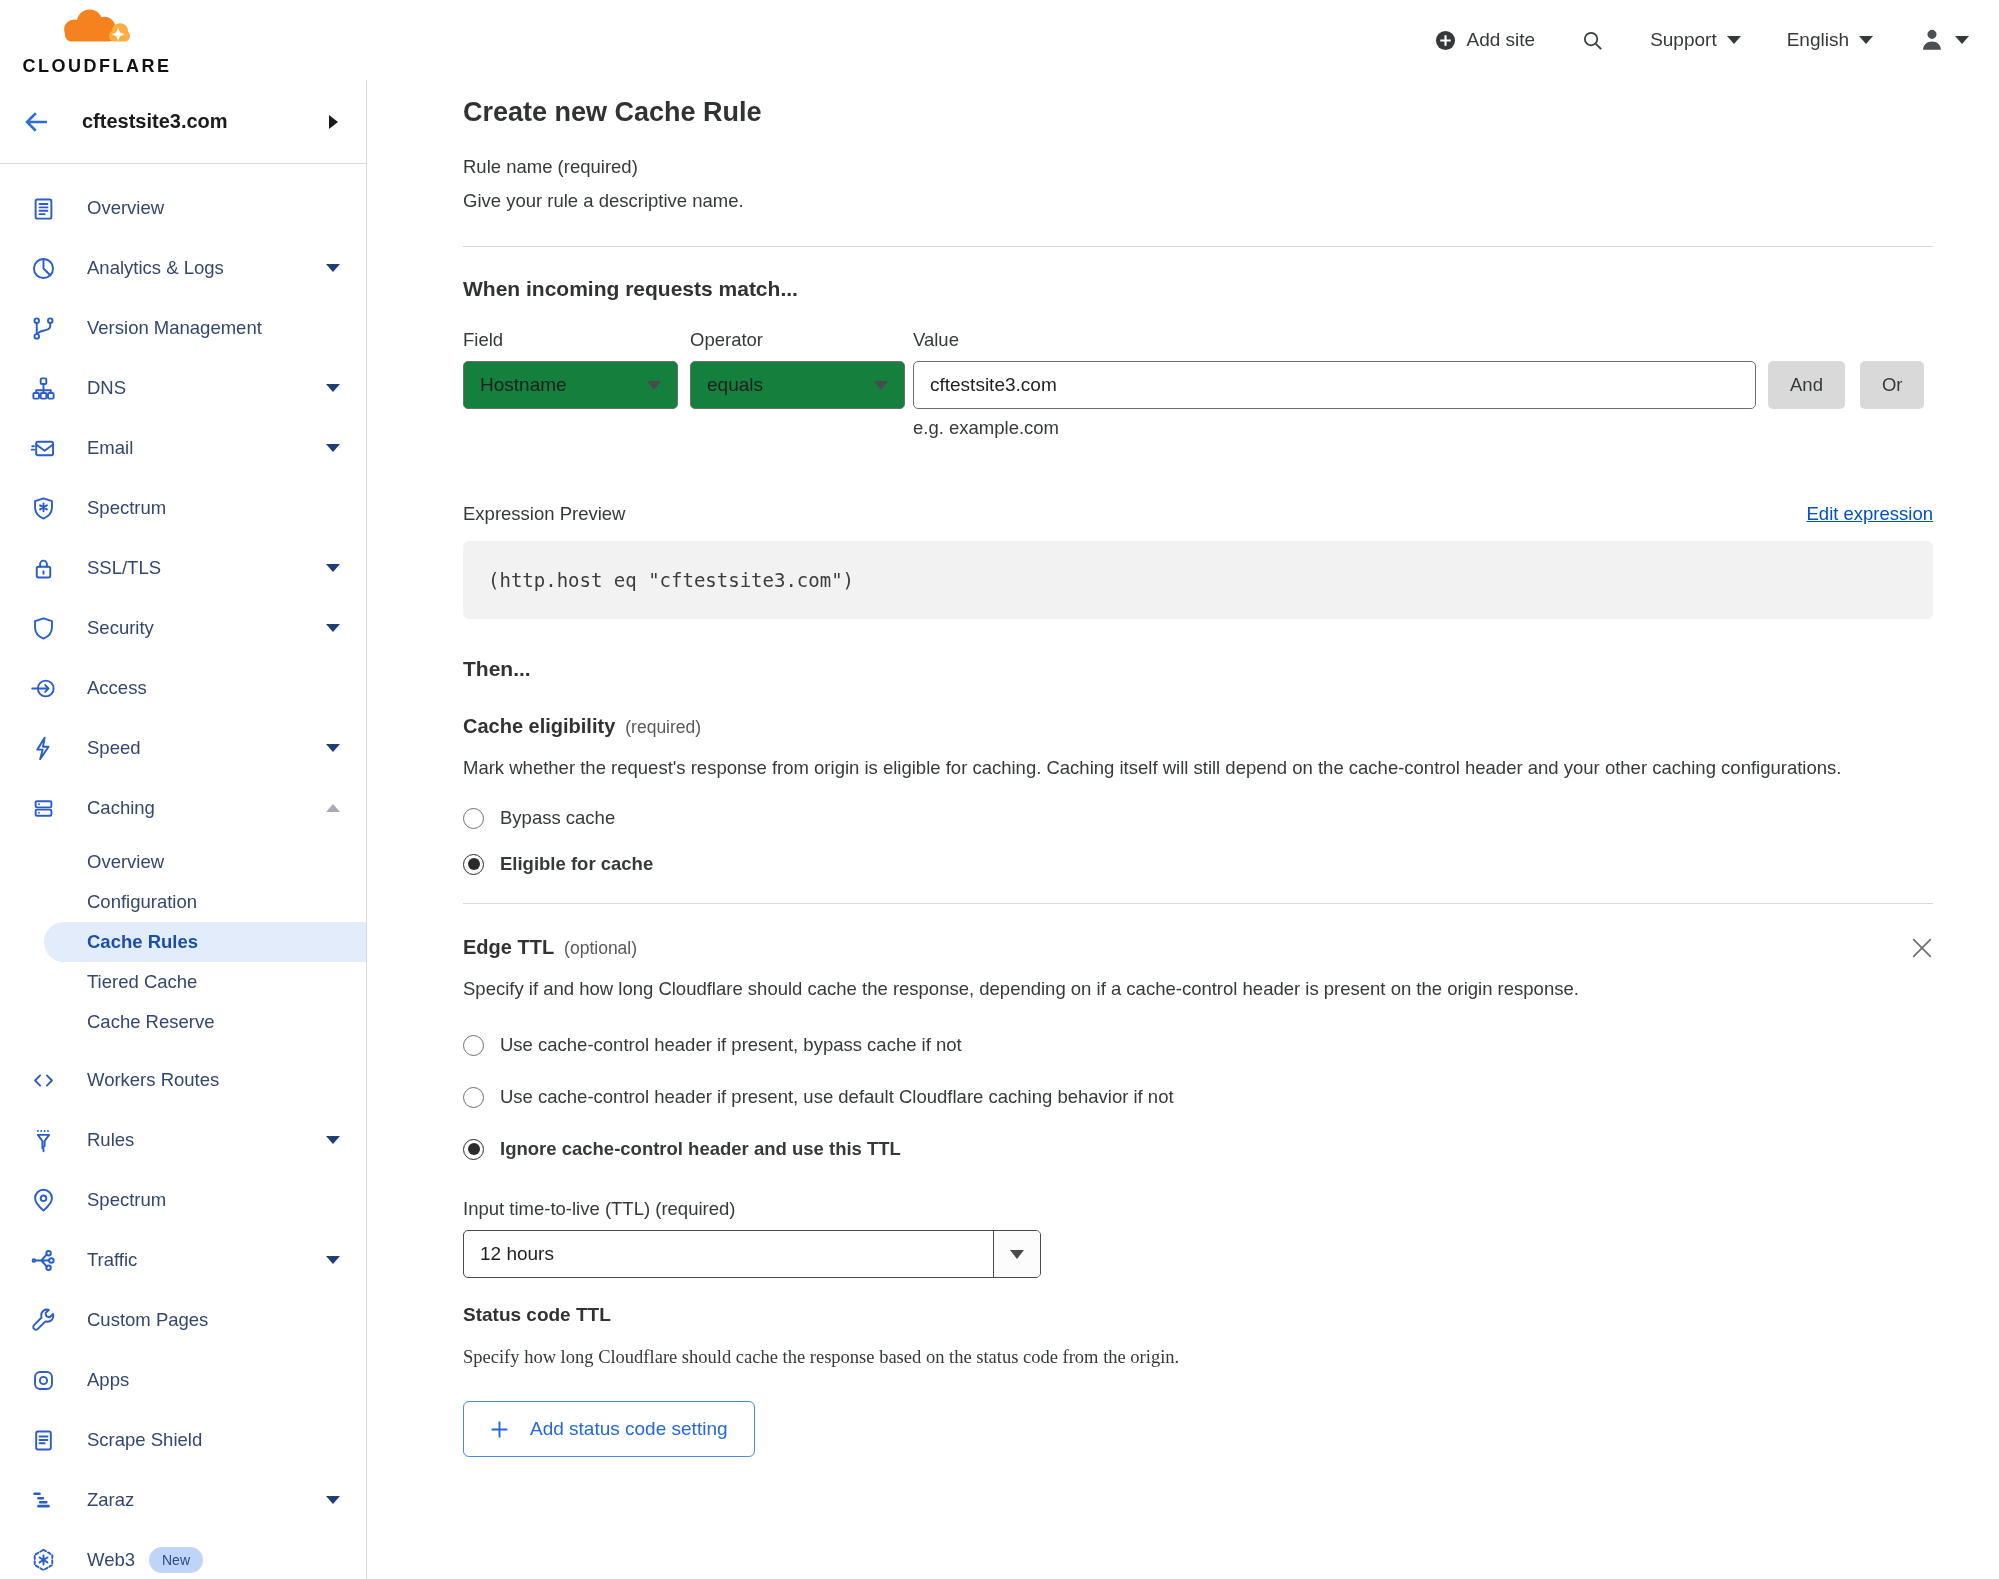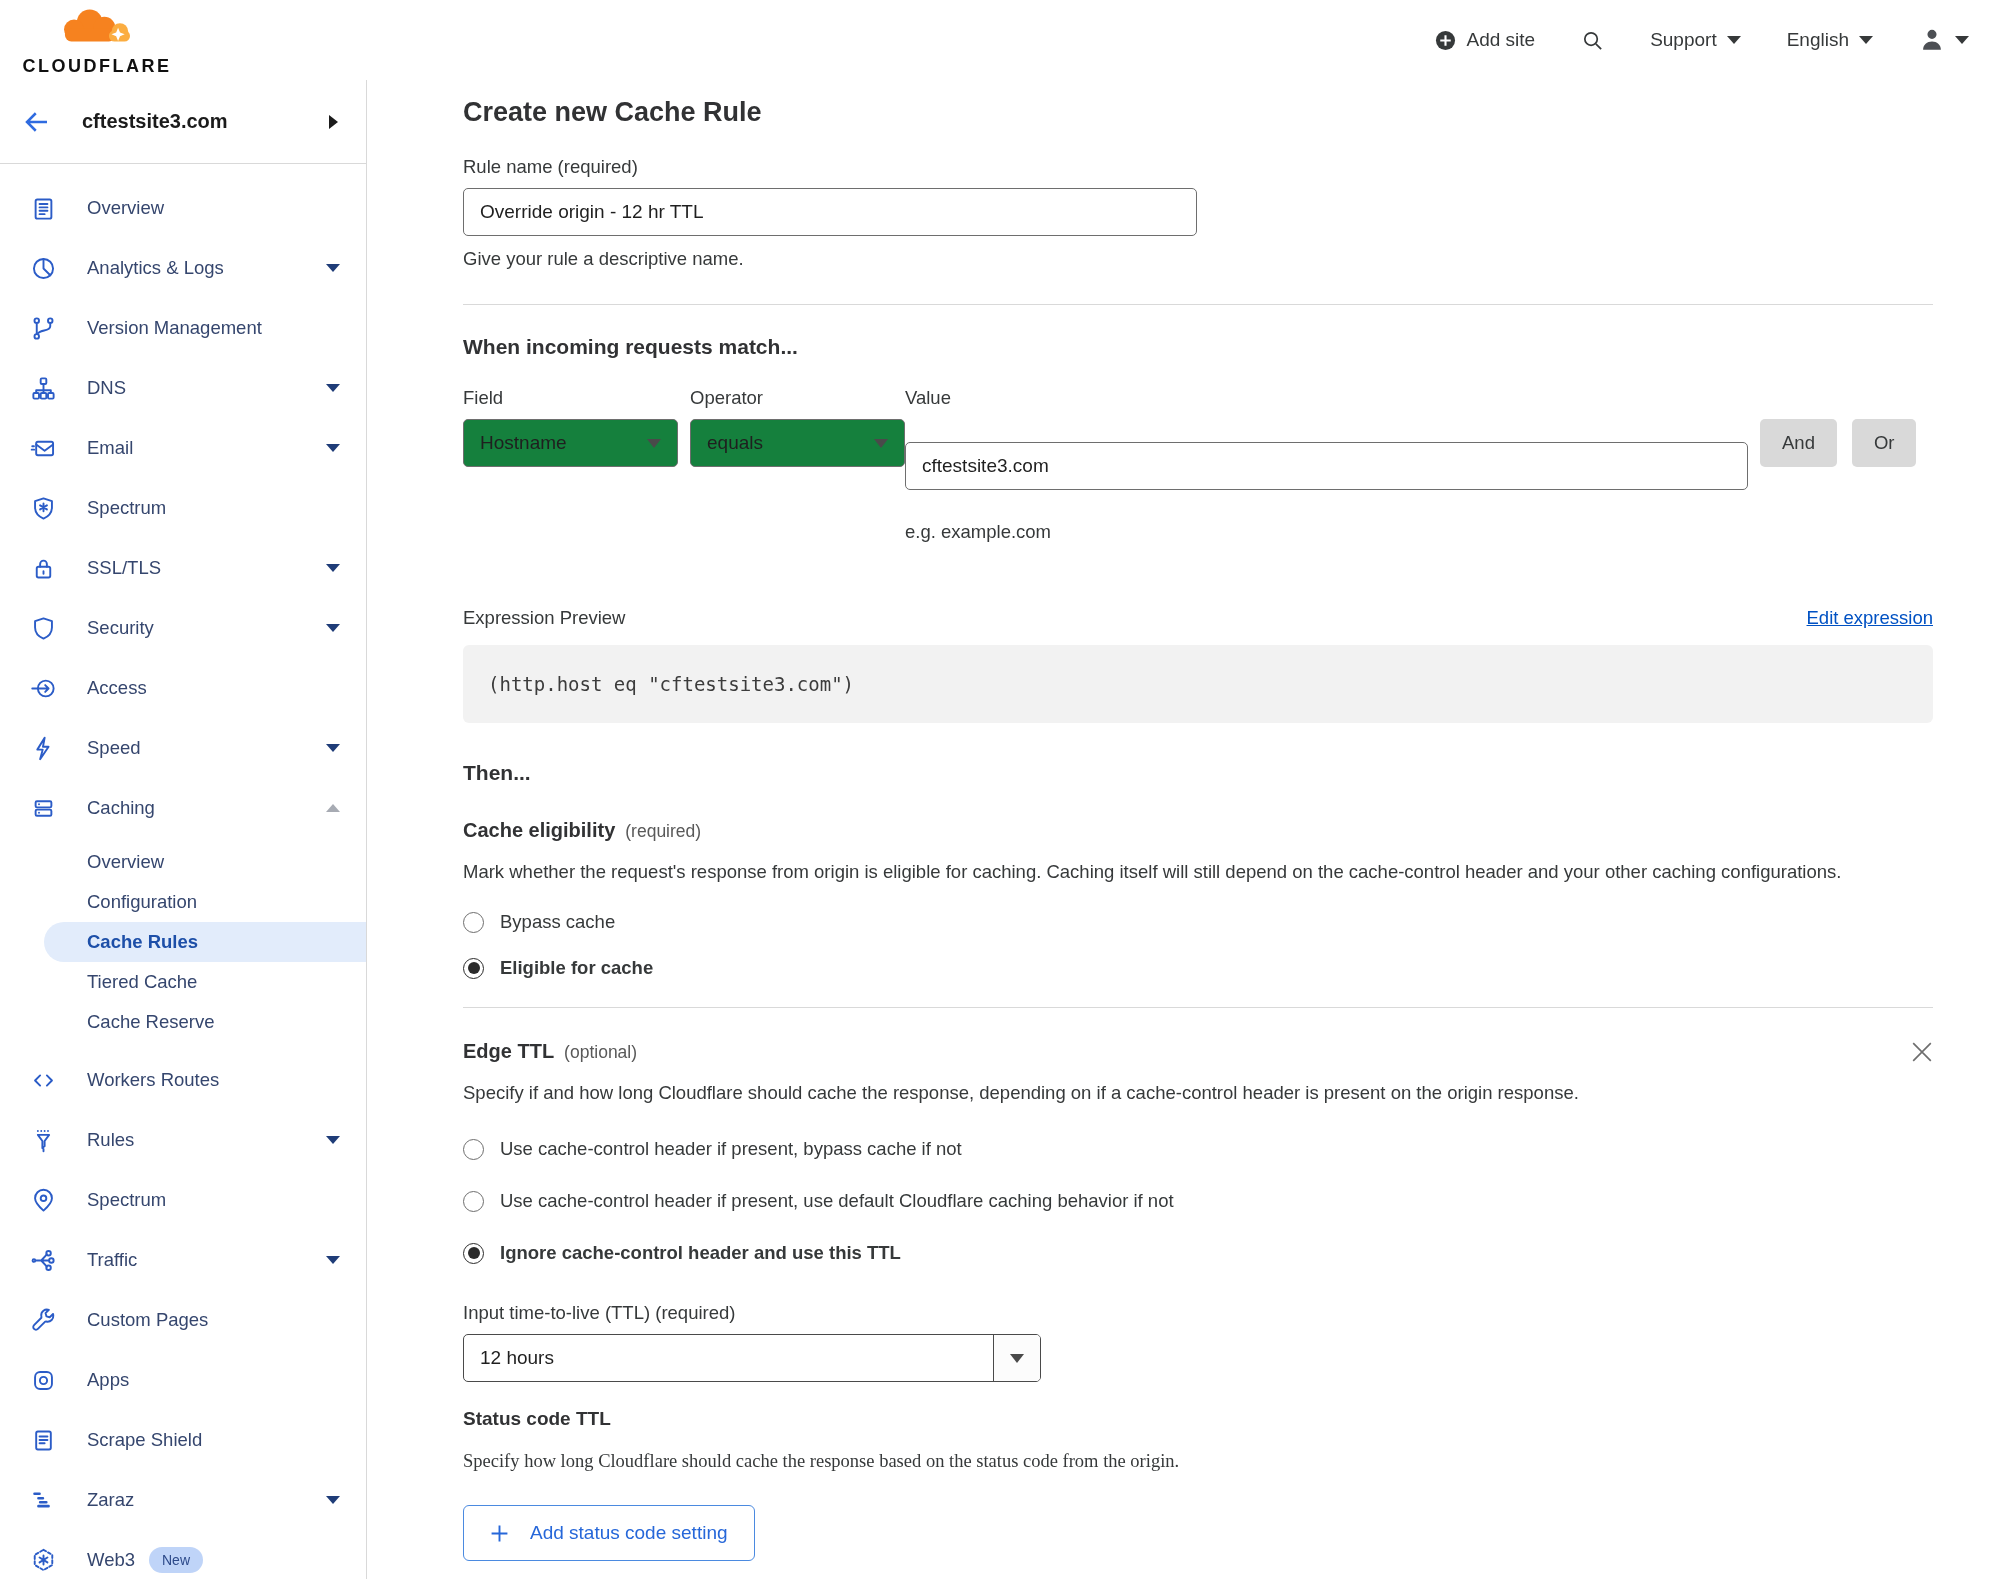--- a/index.html
+++ b/index.html
@@ -56,21 +56,21 @@
   .match-row { display:flex; margin-top:28px; }
   .match-col { display:flex; flex-direction:column; }
   .col-label { font-size:18.5px; margin-bottom:10px; }
   .select { height:48px; border:1px solid #6e6e6e; border-radius:5px; background:#15803d;
     display:flex; align-items:center; justify-content:space-between; padding:0 16px;
     font-size:19px; color:#1f1f1f; cursor:pointer; }
   .tri { width:0; height:0; border-left:7.5px solid transparent; border-right:7.5px solid transparent;
     border-top:9px solid #4a4a4a; }
   .w-field { width:215px; }
   .w-op { width:215px; margin-left:12px; }
-  .w-val { width:843px; margin-left:0;gap:23px; }
+  .w-val { width:843px; margin-left:8px; }
   .value-input { height:48px; border:1px solid #6e6e6e; border-radius:5px; padding:0 16px;
     font-size:19px; color:#1f1f1f; font-family:inherit; width:100%; background:#fff; }
   .and-or { display:flex; gap:15px; margin-left:12px; padding-top:32px; }
   .btn-gray { height:48px; background:#d9d9d9; border:none; border-radius:5px; font-size:18.5px;
     color:#36393a; padding:0 22px; font-family:inherit; cursor:pointer; }
 
   .expr-row { display:flex; justify-content:space-between; align-items:flex-end; margin-top:64px; }
   .expr-label { font-size:18.5px; }
   .link { font-size:18.5px; color:#0051c3; text-decoration:underline; cursor:pointer; }
   .code-block { margin-top:16px; background:#f2f2f2; border-radius:6px; height:78px;
@@ -406,21 +406,20 @@
         <span class="badge-new">New</span>
       </div>
 
     </nav>
   </aside>
 
   <main class="main">
     <h1 class="page-title">Create new Cache Rule</h1>
 
     <div class="form-label">Rule name (required)</div>
-    <input class="text-input" type="text" value="Override origin - 12 hr TTL" style="">
     <div class="help">Give your rule a descriptive name.</div>
 
     <hr class="divider">
 
     <h2 class="section-h">When incoming requests match...</h2>
 
     <div class="match-row">
       <div class="match-col w-field">
         <span class="col-label">Field</span>
         <div class="select">

